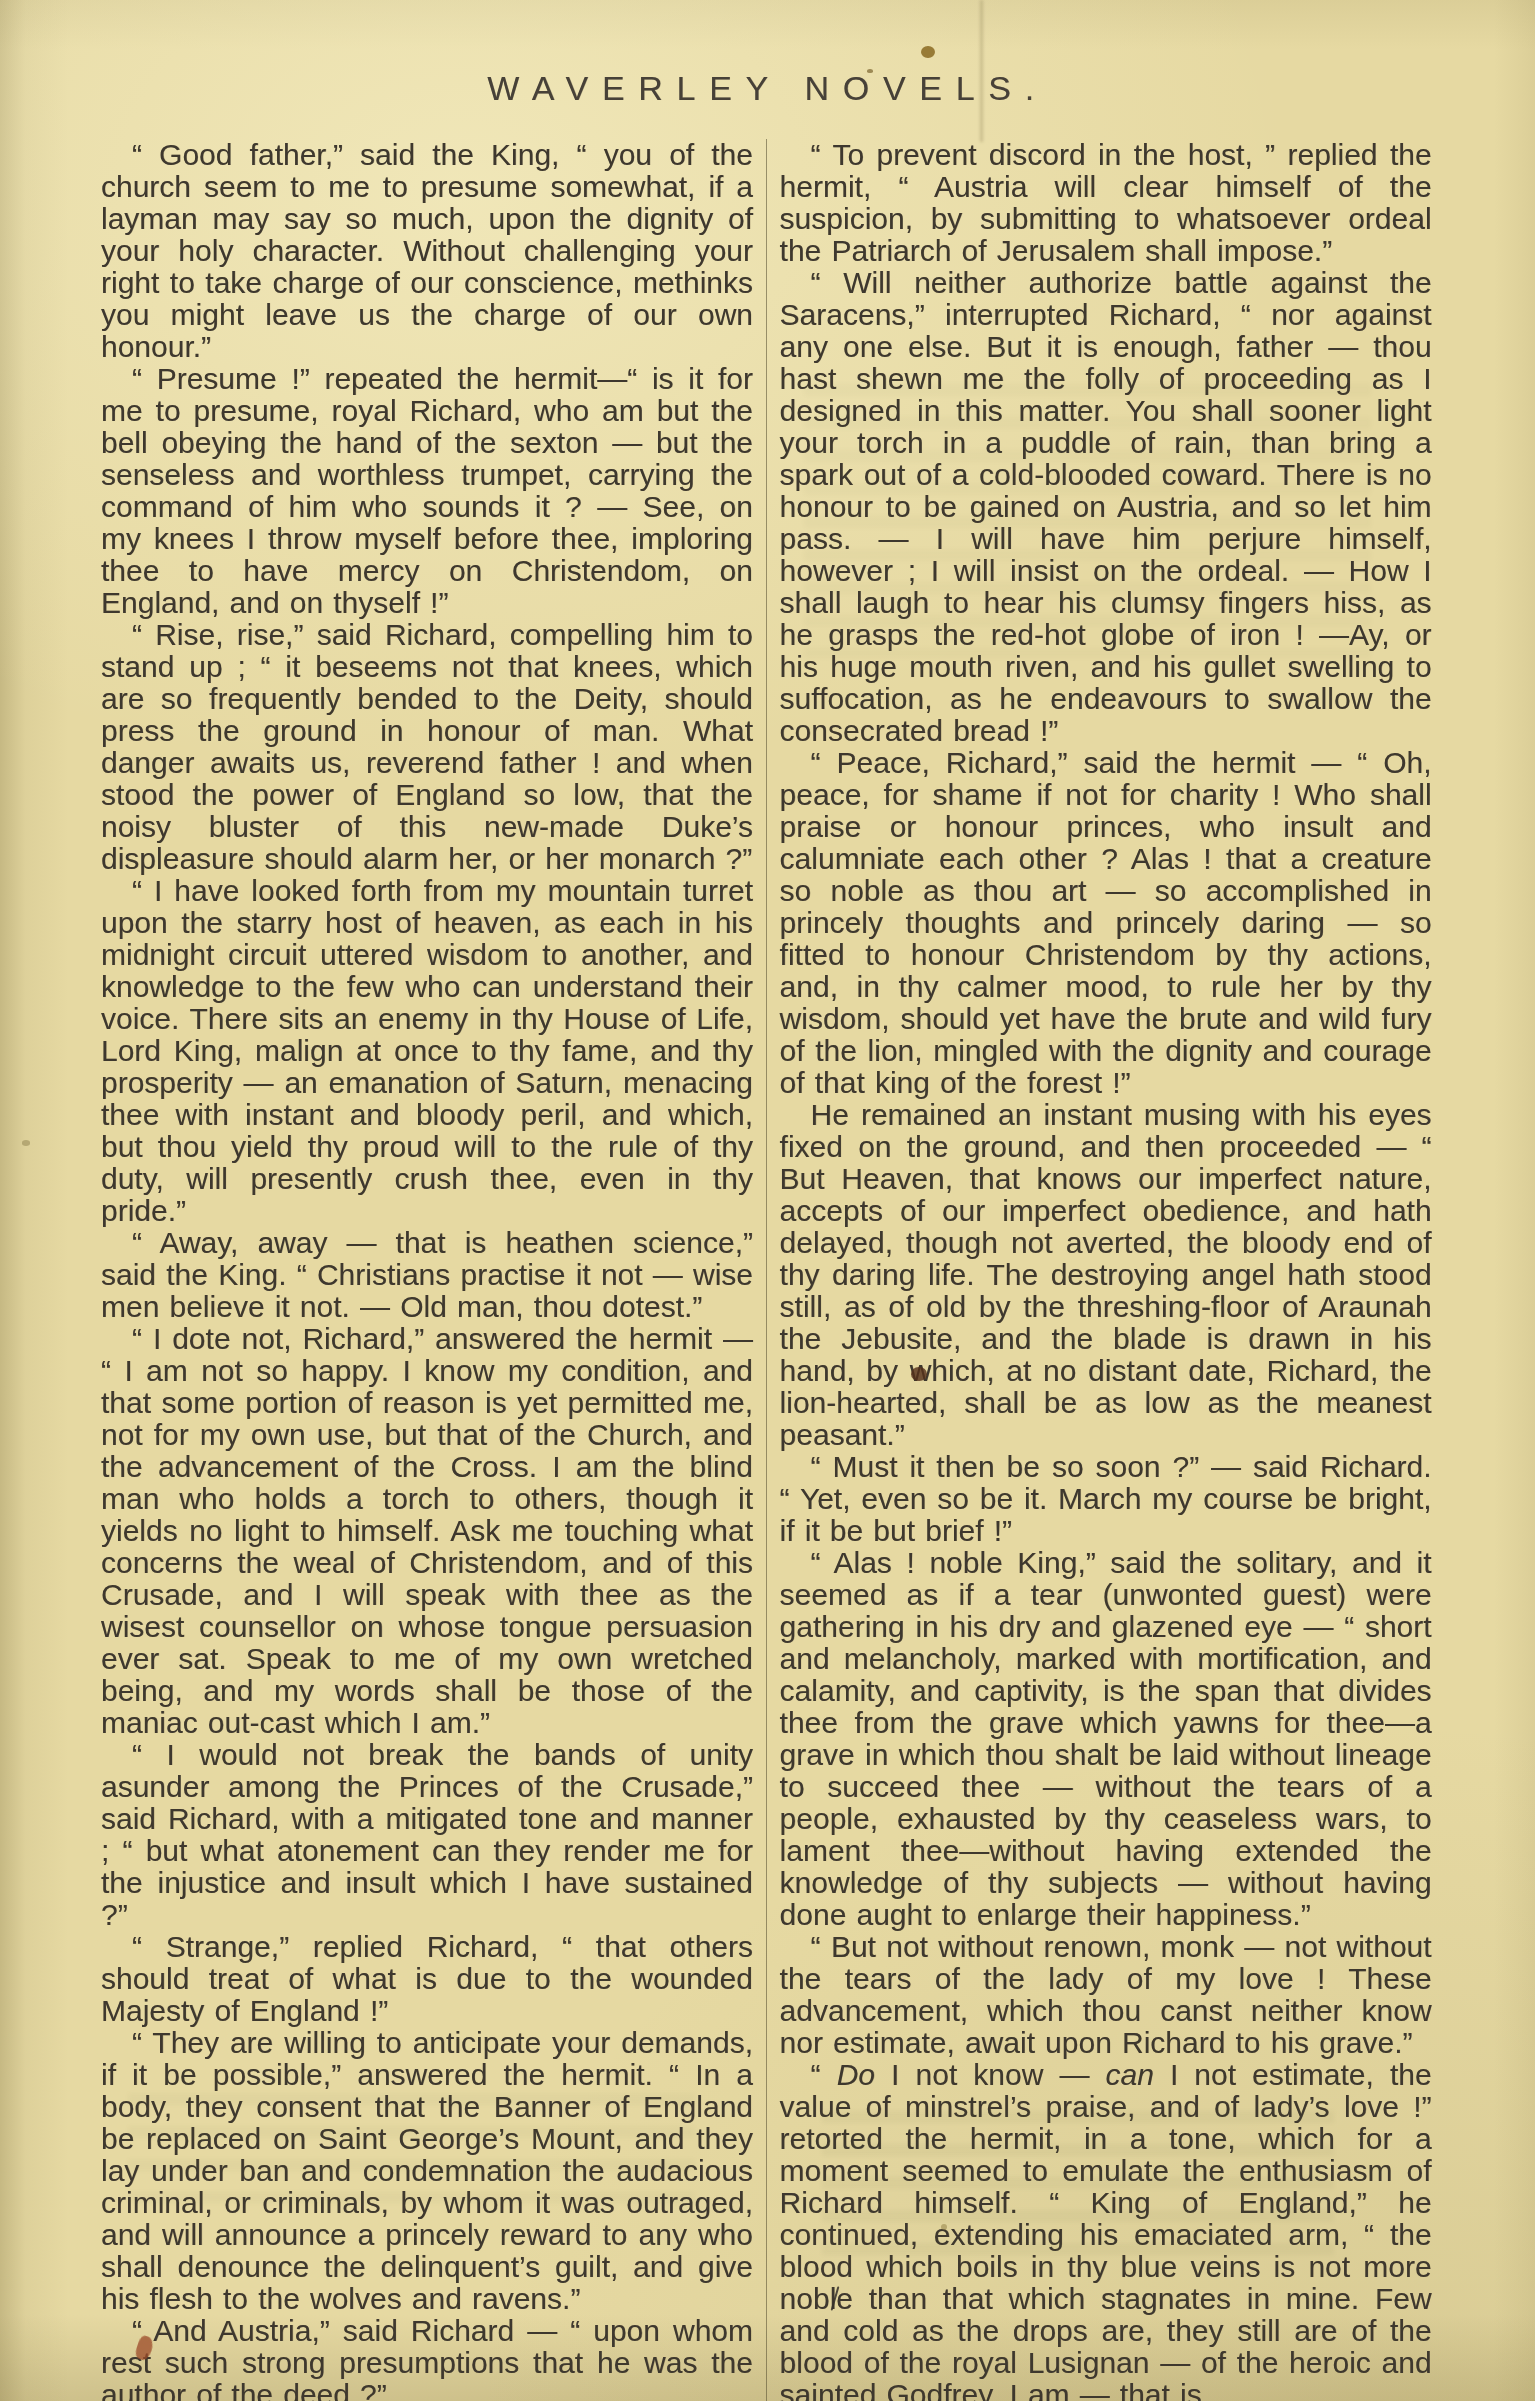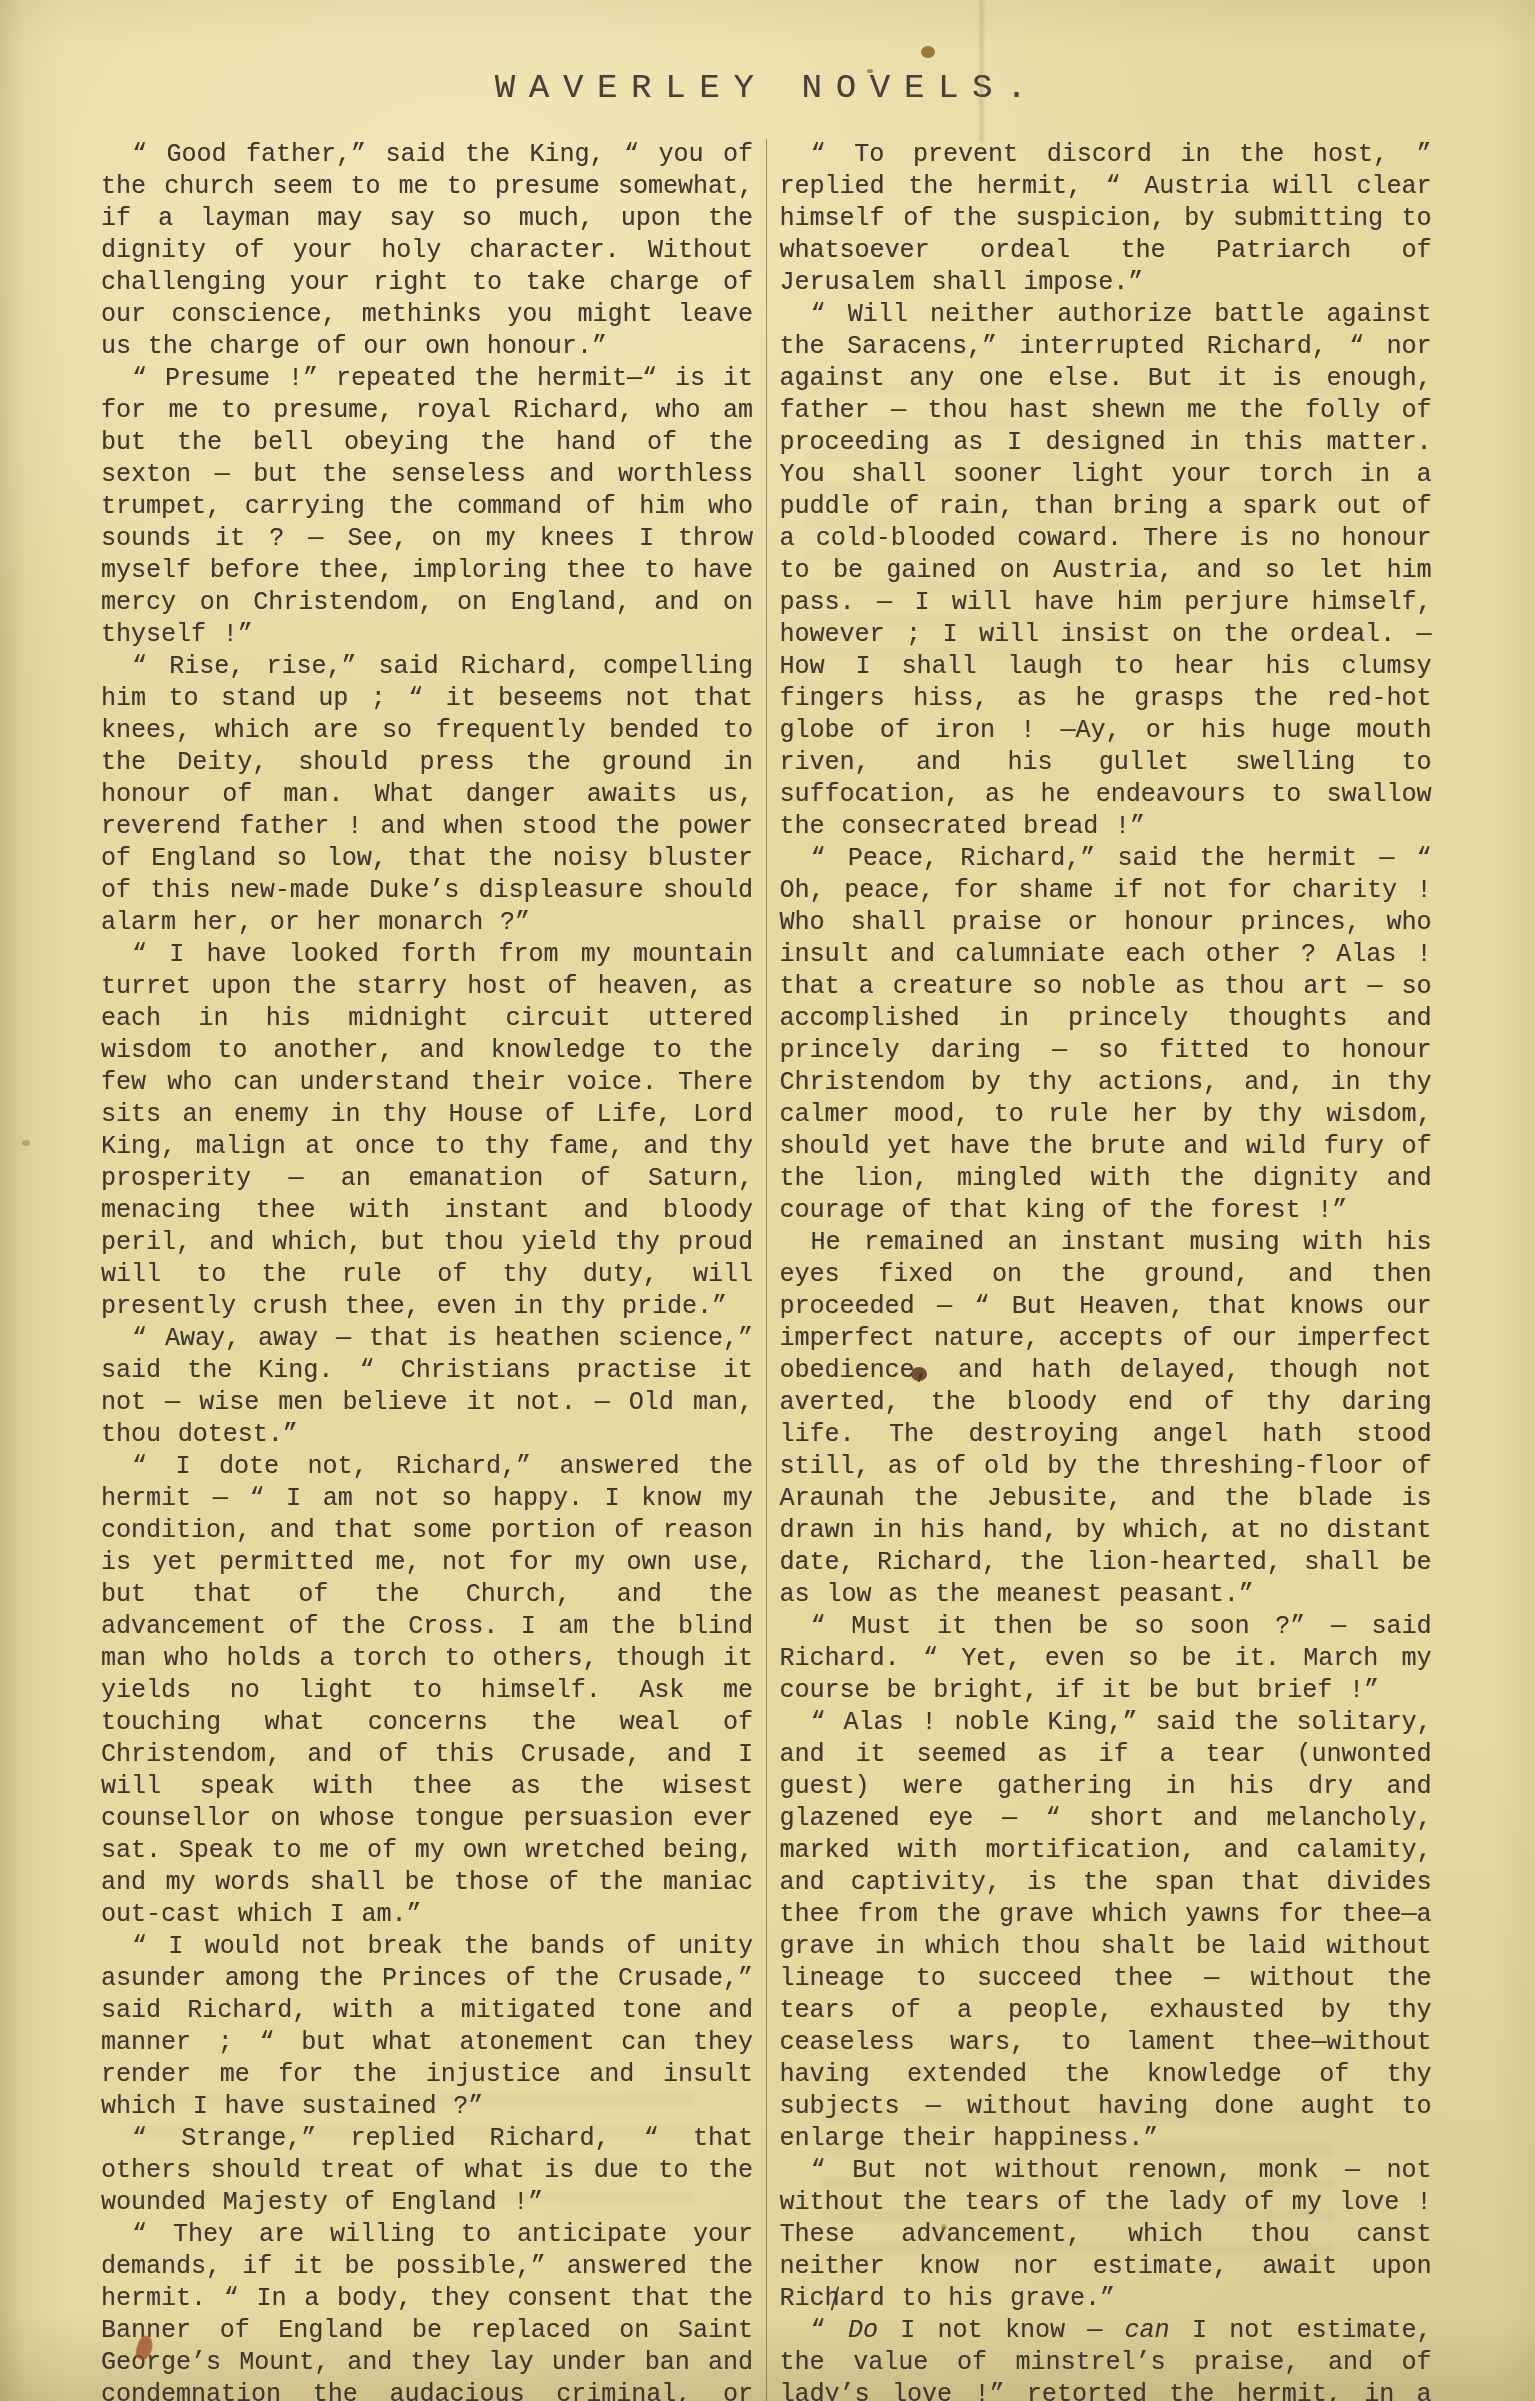--- a/index.html
+++ b/index.html
@@ -3,21 +3,21 @@
 <meta charset="utf-8">
 <style>
   html, body { margin: 0; padding: 0; background: #b7a97a; }
 
   .scan {
     position: relative;
     width: 1535px;
     height: 2401px;
     margin: 0 auto;
     overflow: hidden;
-    font-family: Liberation Mono, monospace;
+    font-family: Liberation Sans, sans-serif;
     background:
       radial-gradient(1279px 914px at 30% 8%, rgba(250,244,206,0.50), transparent 65%),
       radial-gradient(1462px 1097px at 90% 100%, rgba(150,135,78,0.16), transparent 62%),
       linear-gradient(90deg, rgba(123,110,60,0.30), rgba(123,110,60,0.08) 25.6px, transparent 69px),
       linear-gradient(180deg, rgba(123,110,60,0.10), transparent 50px),
       linear-gradient(0deg, rgba(118,106,58,0.22), transparent 87px),
       linear-gradient(270deg, rgba(123,110,60,0.10), transparent 41px),
       #e6d9a2;
     color: #3e382e;
   }
@@ -47,21 +47,21 @@
 
   .divider {
     width: 0;
     border-left: 1.8px solid rgba(82,74,46,0.55);
     margin: 0 12.8px;
   }
 
   .col p {
     margin: 0;
     text-indent: 31px;
-    font-size: 25px;
+    font-size: 30px;
     line-height: 32px;
     text-align: justify;
     word-spacing: 1.8px;
     color: #3e382e;
     text-shadow: 0.3px 0.3px 0.4px rgba(70,60,45,0.38);
   }
 
   
   .spot { position: absolute; border-radius: 50%; }
   .spot-a { left: 921px; top: 46px;  width: 13.7px; height: 12px; background: #8a6a22; opacity: .85; filter: blur(0.5px); }

